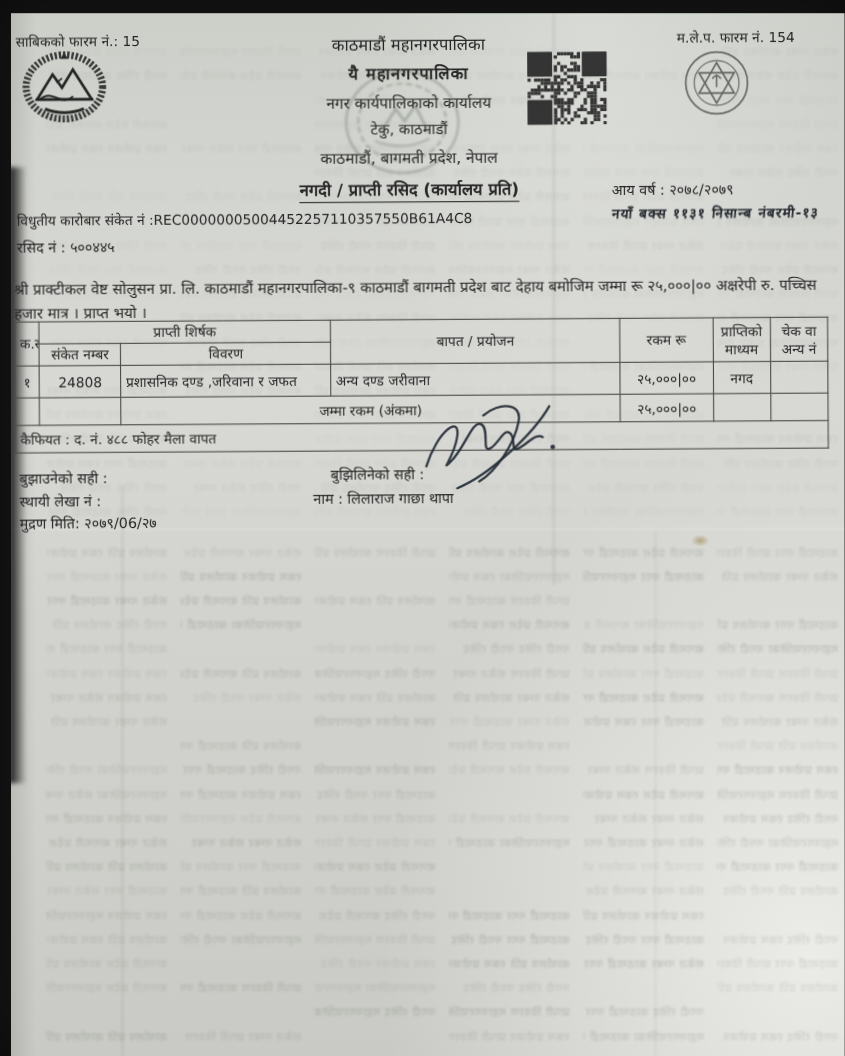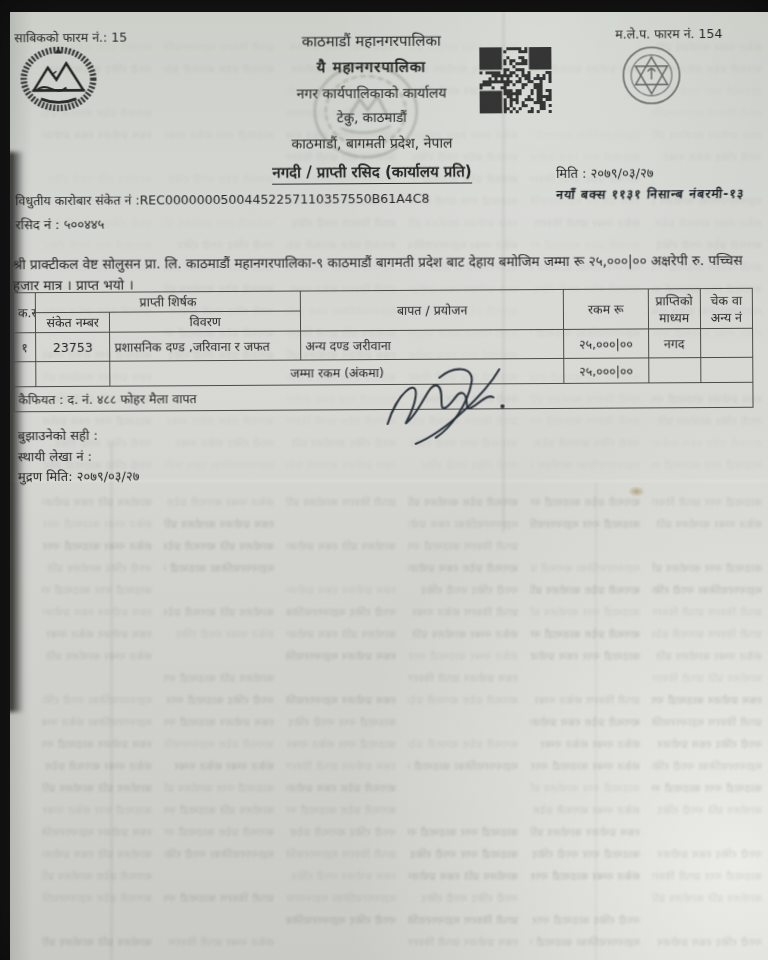--- a/index.html
+++ b/index.html
@@ -575,21 +575,21 @@
         <div>
           <span>विधुतीय कारोबार संकेत नं :</span><span>REC00000005004452257110357550B61A4C8</span>
         </div>
         <div class="row2">
           <span>रसिद नं :</span>
           <span>५००४४५</span>
         </div>
       </div>
 
       <div class="abs meta-right">
-        <div>मिति : २०७९/०३/२७</div>
+        <div>आय वर्ष : २०७८/२०७९</div>
         <div class="handwritten">नयाँ बक्स ११३१ निसान्ब नंबरमी-१३</div>
       </div>
 
       <div class="abs payer">
         <div>श्री प्राक्टीकल वेष्ट सोलुसन प्रा. लि. काठमाडौं महानगरपालिका-९ काठमाडौं बागमती प्रदेश बाट देहाय बमोजिम जम्मा रू २५,०००|०० अक्षरेपी रु. पच्चिस</div>
         <div>हजार मात्र । प्राप्त भयो ।</div>
       </div>
 
       <table class="receipt">
         <colgroup>
@@ -609,21 +609,21 @@
           <th rowspan="2">रकम रू</th>
           <th rowspan="2">प्राप्तिको माध्यम</th>
           <th rowspan="2">चेक वा अन्य नं</th>
         </tr>
         <tr>
           <th>संकेत नम्बर</th>
           <th>विवरण</th>
         </tr>
         <tr class="row-data">
           <td class="t-center">१</td>
-          <td class="t-center">23753</td>
+          <td class="t-center">24808</td>
           <td>प्रशासनिक दण्ड ,जरिवाना र जफत</td>
           <td>अन्य दण्ड जरीवाना</td>
           <td class="t-amt">२५,०००|००</td>
           <td class="t-center">नगद</td>
           <td></td>
         </tr>
         <tr class="row-total">
           <td></td>
           <td></td>
           <td colspan="2" class="t-center">जम्मा रकम (अंकमा)</td>
@@ -642,22 +642,26 @@
           <path d="M6,62 C16,30 38,14 34,36 C31,54 18,68 28,58 C42,44 48,20 56,24 C64,28 56,50 64,46 C72,42 76,28 82,32 C88,36 82,50 90,46 C98,42 106,32 112,36"></path>
           <path d="M118,8 C104,32 64,70 34,82"></path>
           <path d="M58,16 C72,4 94,4 90,22 C86,42 70,66 54,76"></path>
           <path d="M121,44 c1.5,0 1.5,2 0,2 c-1.5,0 -1.5,-2 0,-2"></path>
         </svg>
       </div>
 
       <div class="abs foot foot-left">
         <div>बुझाउनेको सही :</div>
         <div>स्थायी लेखा नं :</div>
-        <div>मुद्रण मिति: २०७९/०३/२७</div>
-      </div>
-
+        <div>मुद्रण मिति: २०७९/06/२७</div>
+      </div>
+
+      <div class="abs foot foot-mid">
+        <div class="ind">बुझिलिनेको सही :</div>
+        <div>नाम : लिलाराज गाछा थापा</div>
+      </div>
 
       <div class="abs foot foot-right">
       </div>
 
     </div>
   </div>
 </div>
 
 </body></html>

